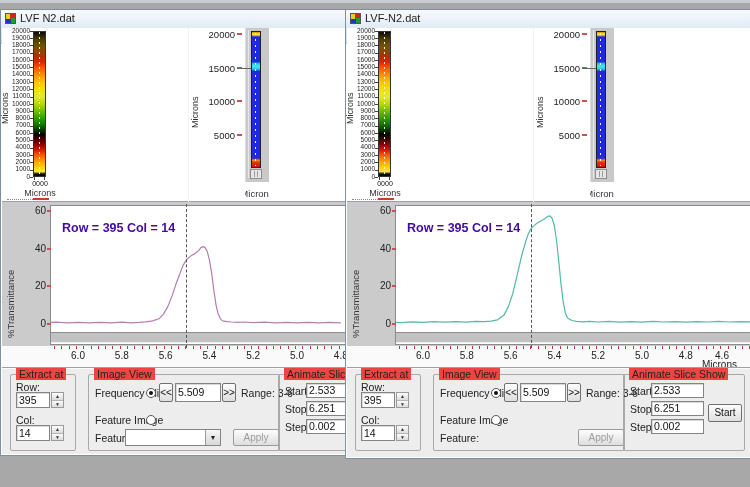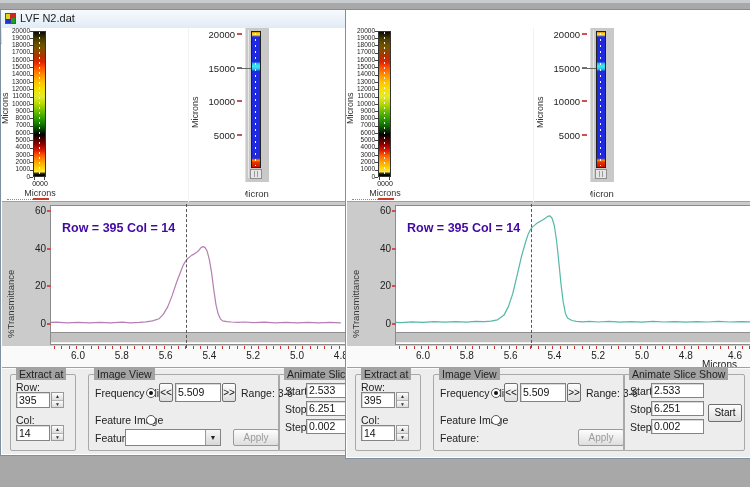--- a/index.html
+++ b/index.html
@@ -64,21 +64,21 @@
   .curve-svg{position:absolute;left:49px;top:178px;width:357px;height:138px;}
   .hscroll{position:absolute;left:49px;top:304px;width:356px;height:11px;background:#c2c2c2;border-top:1px solid #8f8f8f;border-bottom:1px solid #efefef;}
   .cursor{position:absolute;top:176px;height:144px;width:0;border-left:1px dashed #555;}
   .spec-xminor{position:absolute;top:318px;width:1px;height:3px;background:#c4392b;}
   .spec-xlbl{position:absolute;top:322px;width:30px;text-align:center;font-size:10px;color:#222;}
   .spec-xname{position:absolute;left:330px;top:331px;width:60px;text-align:right;font-size:10px;color:#222;}
 
   
   .ctrl-pane{position:absolute;left:0;top:339px;width:406px;bottom:0;background:#ededed;border-top:1px solid #a0a0a0;box-shadow:inset 0 1px 0 #fbfbfb;}
   .group{position:absolute;border:1px solid #a9a9a9;border-radius:2px;}
-  .group-title{position:absolute;top:-7px;left:5px;background:#a3a3a3;padding:0 3px;font-size:10.5px;color:#222;white-space:nowrap;}
+  .group-title{position:absolute;top:-7px;left:5px;background:#ef4444;padding:0 3px;font-size:10.5px;color:#222;white-space:nowrap;}
   .lbl{position:absolute;font-size:10.5px;color:#222;white-space:nowrap;}
   .edit{position:absolute;background:#fff;border:1px solid #848484;box-shadow:inset 1px 1px 0 #d9d9d9;font-size:10.5px;color:#111;padding:1px 2px;line-height:12px;white-space:nowrap;overflow:hidden;}
   .updown{position:absolute;width:13px;background:#e9e9e9;border:1px solid #9a9a9a;}
   .updown i{position:absolute;left:0;right:0;height:50%;font-style:normal;font-size:5px;line-height:6px;text-align:center;color:#333;background:linear-gradient(#fcfcfc,#dcdcdc);}
   .updown i.dn{top:50%;border-top:1px solid #b5b5b5;}
   .btn{position:absolute;background:linear-gradient(#fdfdfd,#dedede);border:1px solid #707070;border-radius:2px;font-size:10px;color:#111;text-align:center;}
   .btn.disabled{color:#9c9c9c;border-color:#9a9a9a;}
   .radio{position:absolute;width:10px;height:10px;border:1px solid #555;border-radius:50%;background:#fff;}
   .radio.sel::after{content:"";position:absolute;left:2px;top:2px;width:4px;height:4px;border-radius:50%;background:#111;}
   .combo{position:absolute;background:#fff;border:1px solid #848484;font-size:10.5px;color:#111;}
@@ -281,20 +281,24 @@
         <div class="spec-xminor" style="left: 307.5px;"></div>
         <div class="spec-xminor" style="left: 314.8px;"></div>
         <div class="spec-xminor" style="left: 322.1px;"></div>
         <div class="spec-xminor" style="left: 329.4px;"></div>
         <div class="spec-xminor" style="left: 336.7px;"></div>
         <div class="spec-xminor" style="left: 344px;"></div>
       </div>
   </div>
 
   <div class="window" id="win1">
+    <div class="titlebar">
+      <span class="ticon"></span>
+      <span class="ttext">LVF-N2.dat</span>
+    </div>
     <div class="content">
       <div class="img-pane"></div>
       <div class="colorbar"></div>
       <div class="cb-dash"></div>
       <div class="vlabel cb-vlabel">Microns</div>
       <div class="cb-btick" style="left:32px"></div>
       <div class="cb-btick" style="left:42px"></div>
       <div class="cb-x0">0000</div>
       <div class="cb-xlab">Microns</div>
       <div class="cb-dots"></div>
@@ -424,21 +428,21 @@
         <div class="spec-ytick" style="top: 257px;"></div>
         <div class="spec-ylbl" style="top: 289.5px;">0</div>
         <div class="spec-ytick" style="top: 294.5px;"></div>
         <div class="spec-xlbl" style="left: 61px;">6.0</div>
         <div class="spec-xlbl" style="left: 104.8px;">5.8</div>
         <div class="spec-xlbl" style="left: 148.6px;">5.6</div>
         <div class="spec-xlbl" style="left: 192.4px;">5.4</div>
         <div class="spec-xlbl" style="left: 236.2px;">5.2</div>
         <div class="spec-xlbl" style="left: 280px;">5.0</div>
         <div class="spec-xlbl" style="left: 323.8px;">4.8</div>
-        <div class="spec-xlbl" style="left: 373px;">4.6</div>
+        <div class="spec-xlbl" style="left: 360px;">4.6</div>
         <div class="spec-xminor" style="left: 52px;"></div>
         <div class="spec-xminor" style="left: 59.3px;"></div>
         <div class="spec-xminor" style="left: 66.6px;"></div>
         <div class="spec-xminor" style="left: 73.9px;"></div>
         <div class="spec-xminor" style="left: 81.2px;"></div>
         <div class="spec-xminor" style="left: 88.5px;"></div>
         <div class="spec-xminor" style="left: 95.8px;"></div>
         <div class="spec-xminor" style="left: 103.1px;"></div>
         <div class="spec-xminor" style="left: 110.4px;"></div>
         <div class="spec-xminor" style="left: 117.7px;"></div>

